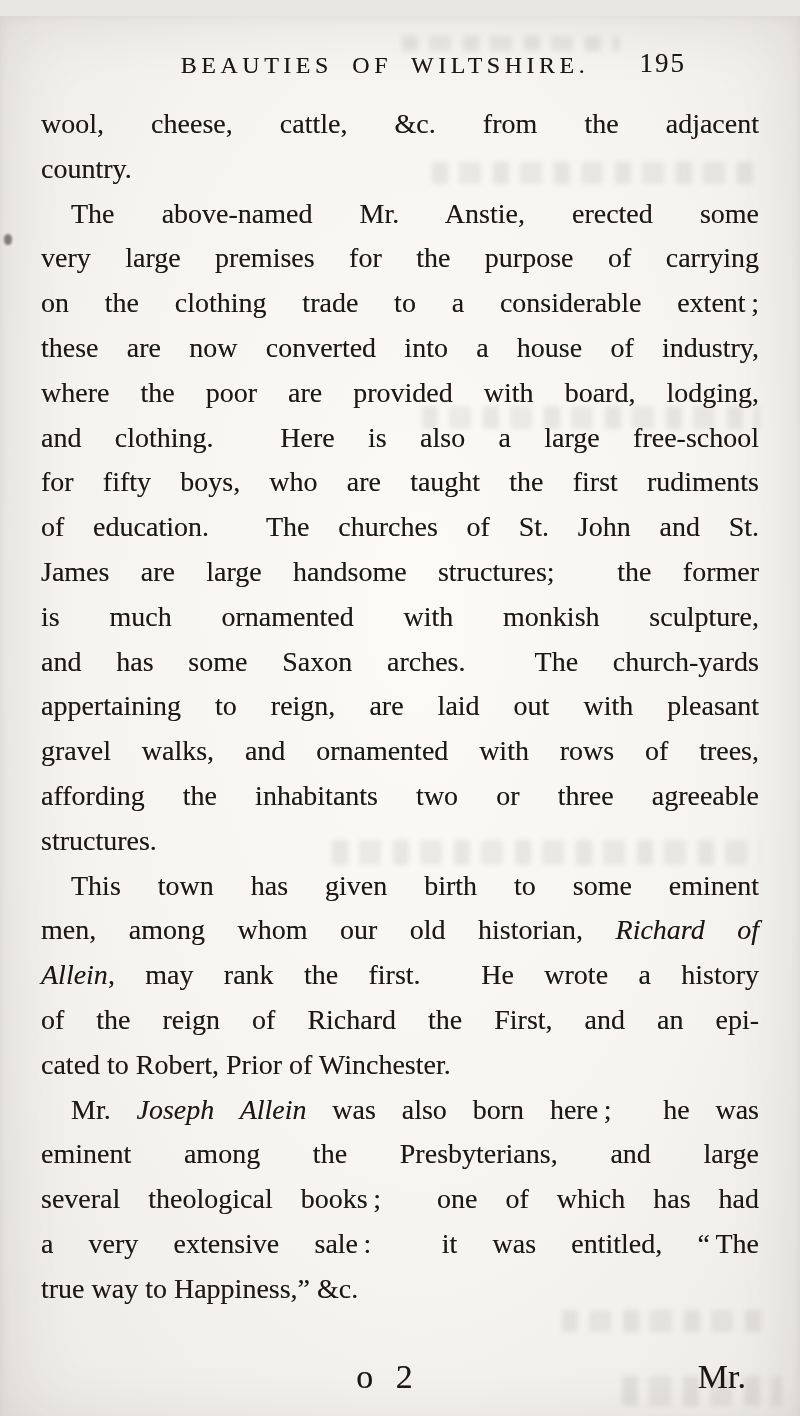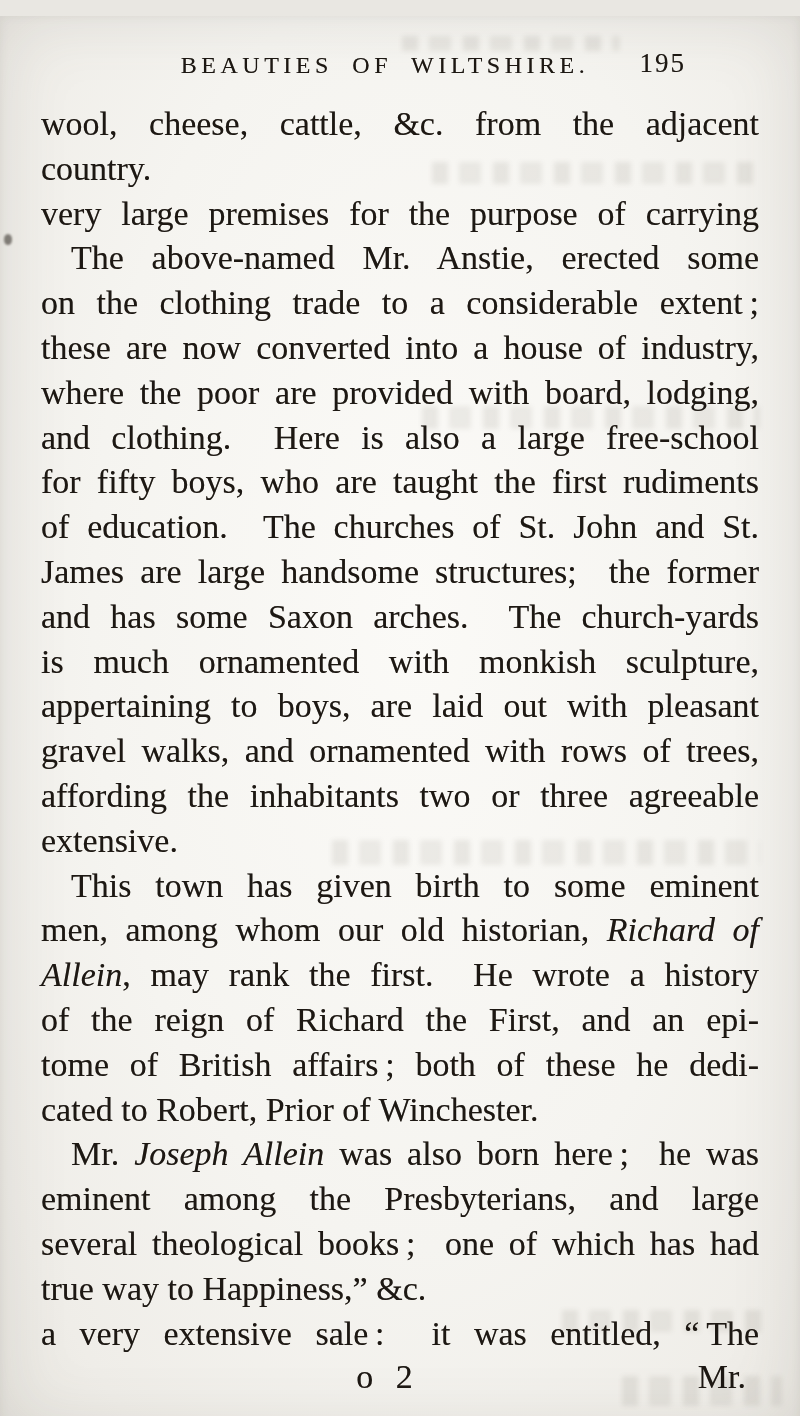--- a/index.html
+++ b/index.html
@@ -48,21 +48,21 @@
     right: 73px;
     top: 0;
     font-size: 27px;
     letter-spacing: 2px;
   }
   .page-body {
     position: absolute;
     top: 86px;
     left: 41px;
     right: 41px;
-    font-size: 34px;
+    font-size: 28px;
     line-height: 44.8px;
   }
   .para { margin: 0; }
   .line {
     text-align: justify;
     text-align-last: justify;
   }
   .line.last {
     text-align-last: left;
   }
@@ -137,50 +137,49 @@
     <span class="running-title">BEAUTIES OF WILTSHIRE.</span>
     <span class="page-number">195</span>
   </div>
 
   <div class="page-body">
       <div class="para">
         <div class="line">wool, cheese, cattle, &amp;c. from the adjacent</div>
         <div class="line last">country.</div>
       </div>
       <div class="para">
+        <div class="line indent">The above-named Mr. Anstie, erected some</div>
         <div class="line">very large premises for the purpose of carrying</div>
-        <div class="line indent">The above-named Mr. Anstie, erected some</div>
         <div class="line">on the clothing trade to a considerable extent ;</div>
         <div class="line">these are now converted into a house of industry,</div>
         <div class="line">where the poor are provided with board, lodging,</div>
         <div class="line">and clothing.&nbsp; Here is also a large free-school</div>
         <div class="line">for fifty boys, who are taught the first rudiments</div>
         <div class="line">of education.&nbsp; The churches of St. John and St.</div>
         <div class="line">James are large handsome structures;&nbsp; the former</div>
+        <div class="line">is much ornamented with monkish sculpture,</div>
         <div class="line">and has some Saxon arches.&nbsp; The church-yards</div>
-        <div class="line">is much ornamented with monkish sculpture,</div>
-        <div class="line">appertaining to boys, are laid out with pleasant</div>
+        <div class="line">appertaining to reign, are laid out with pleasant</div>
         <div class="line">gravel walks, and ornamented with rows of trees,</div>
         <div class="line">affording the inhabitants two or three agreeable</div>
-        <div class="line last">extensive.</div>
+        <div class="line last">structures.</div>
       </div>
       <div class="para">
         <div class="line indent">This town has given birth to some eminent</div>
         <div class="line">men, among whom our old historian, <i>Richard of</i></div>
         <div class="line"><i>Allein</i>, may rank the first.&nbsp; He wrote a history</div>
         <div class="line">of the reign of Richard the First, and an epi-</div>
-        <div class="line">tome of British affairs ; both of these he dedi-</div>
         <div class="line last">cated to Robert, Prior of Winchester.</div>
       </div>
       <div class="para">
         <div class="line indent">Mr. <i>Joseph Allein</i> was also born here ;&nbsp; he was</div>
         <div class="line">eminent among the Presbyterians, and large</div>
         <div class="line">several theological books ;&nbsp; one of which has had</div>
+        <div class="line">a very extensive sale :&nbsp; it was entitled, “ The</div>
         <div class="line last">true way to Happiness,” &amp;c.</div>
-        <div class="line">a very extensive sale :&nbsp; it was entitled, “ The</div>
       </div>
     </div>
 
   <div class="footer">
     <span class="signature">o 2</span>
     <span class="catchword">Mr.</span>
   </div>
 
 </div>
 

